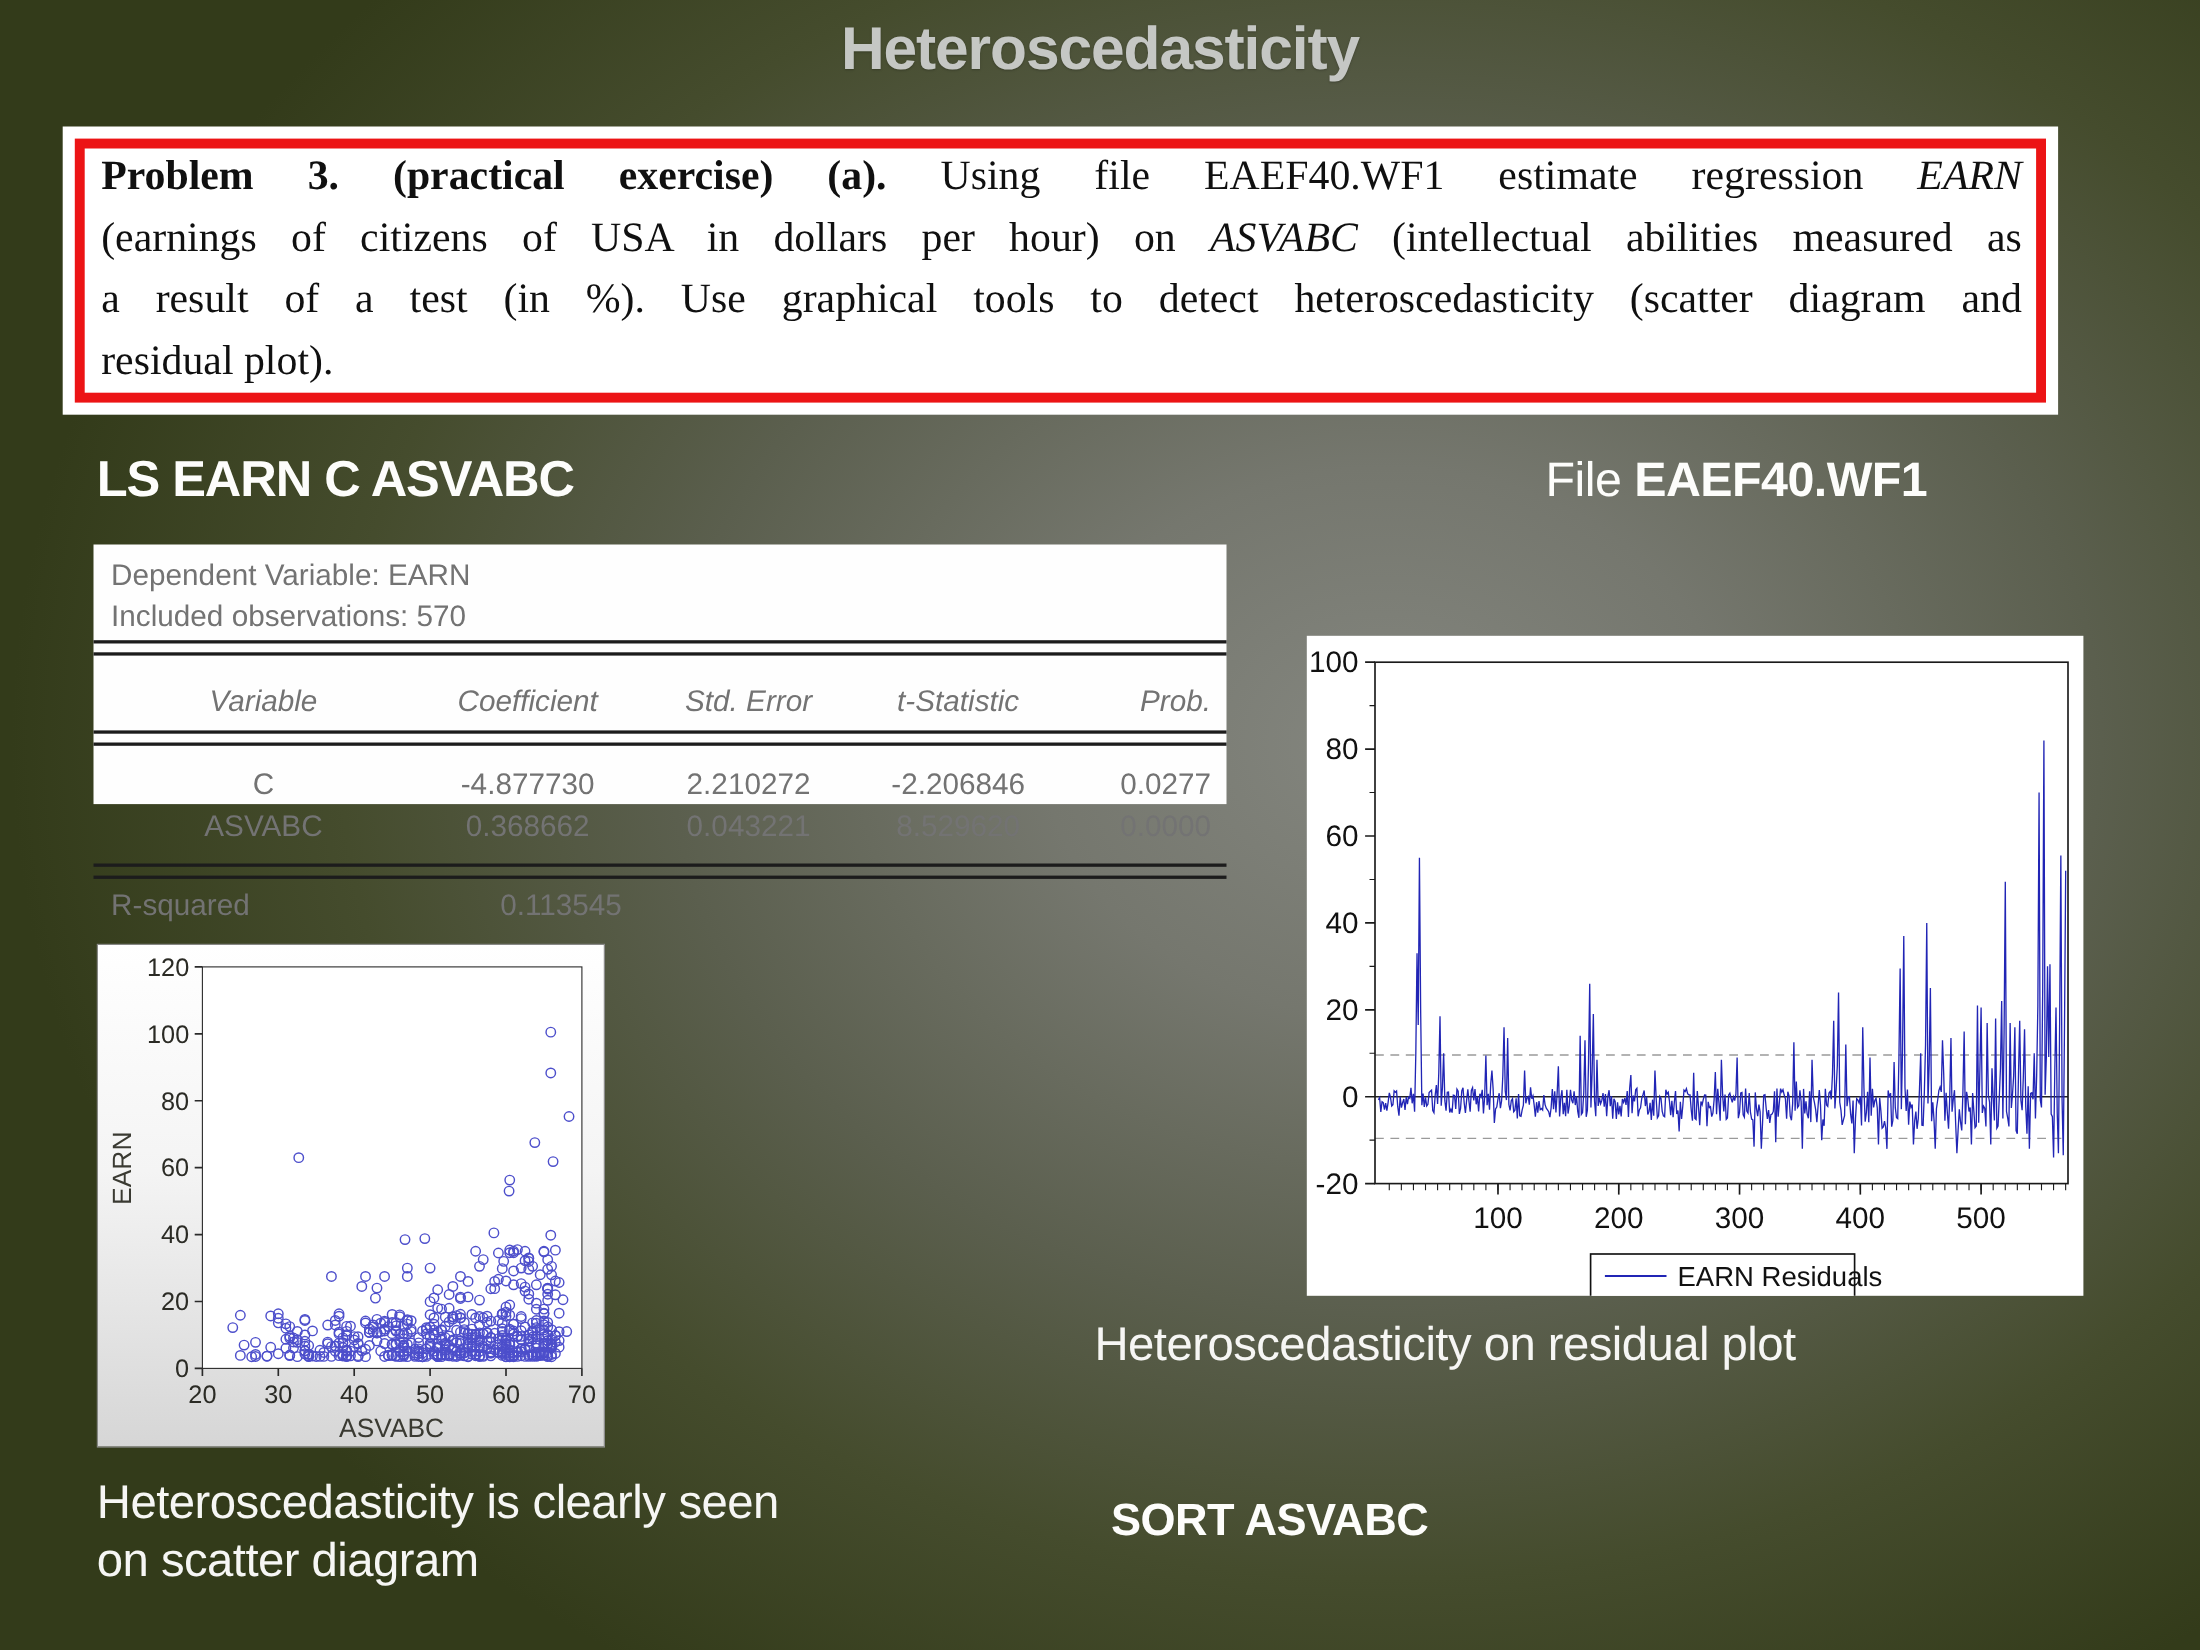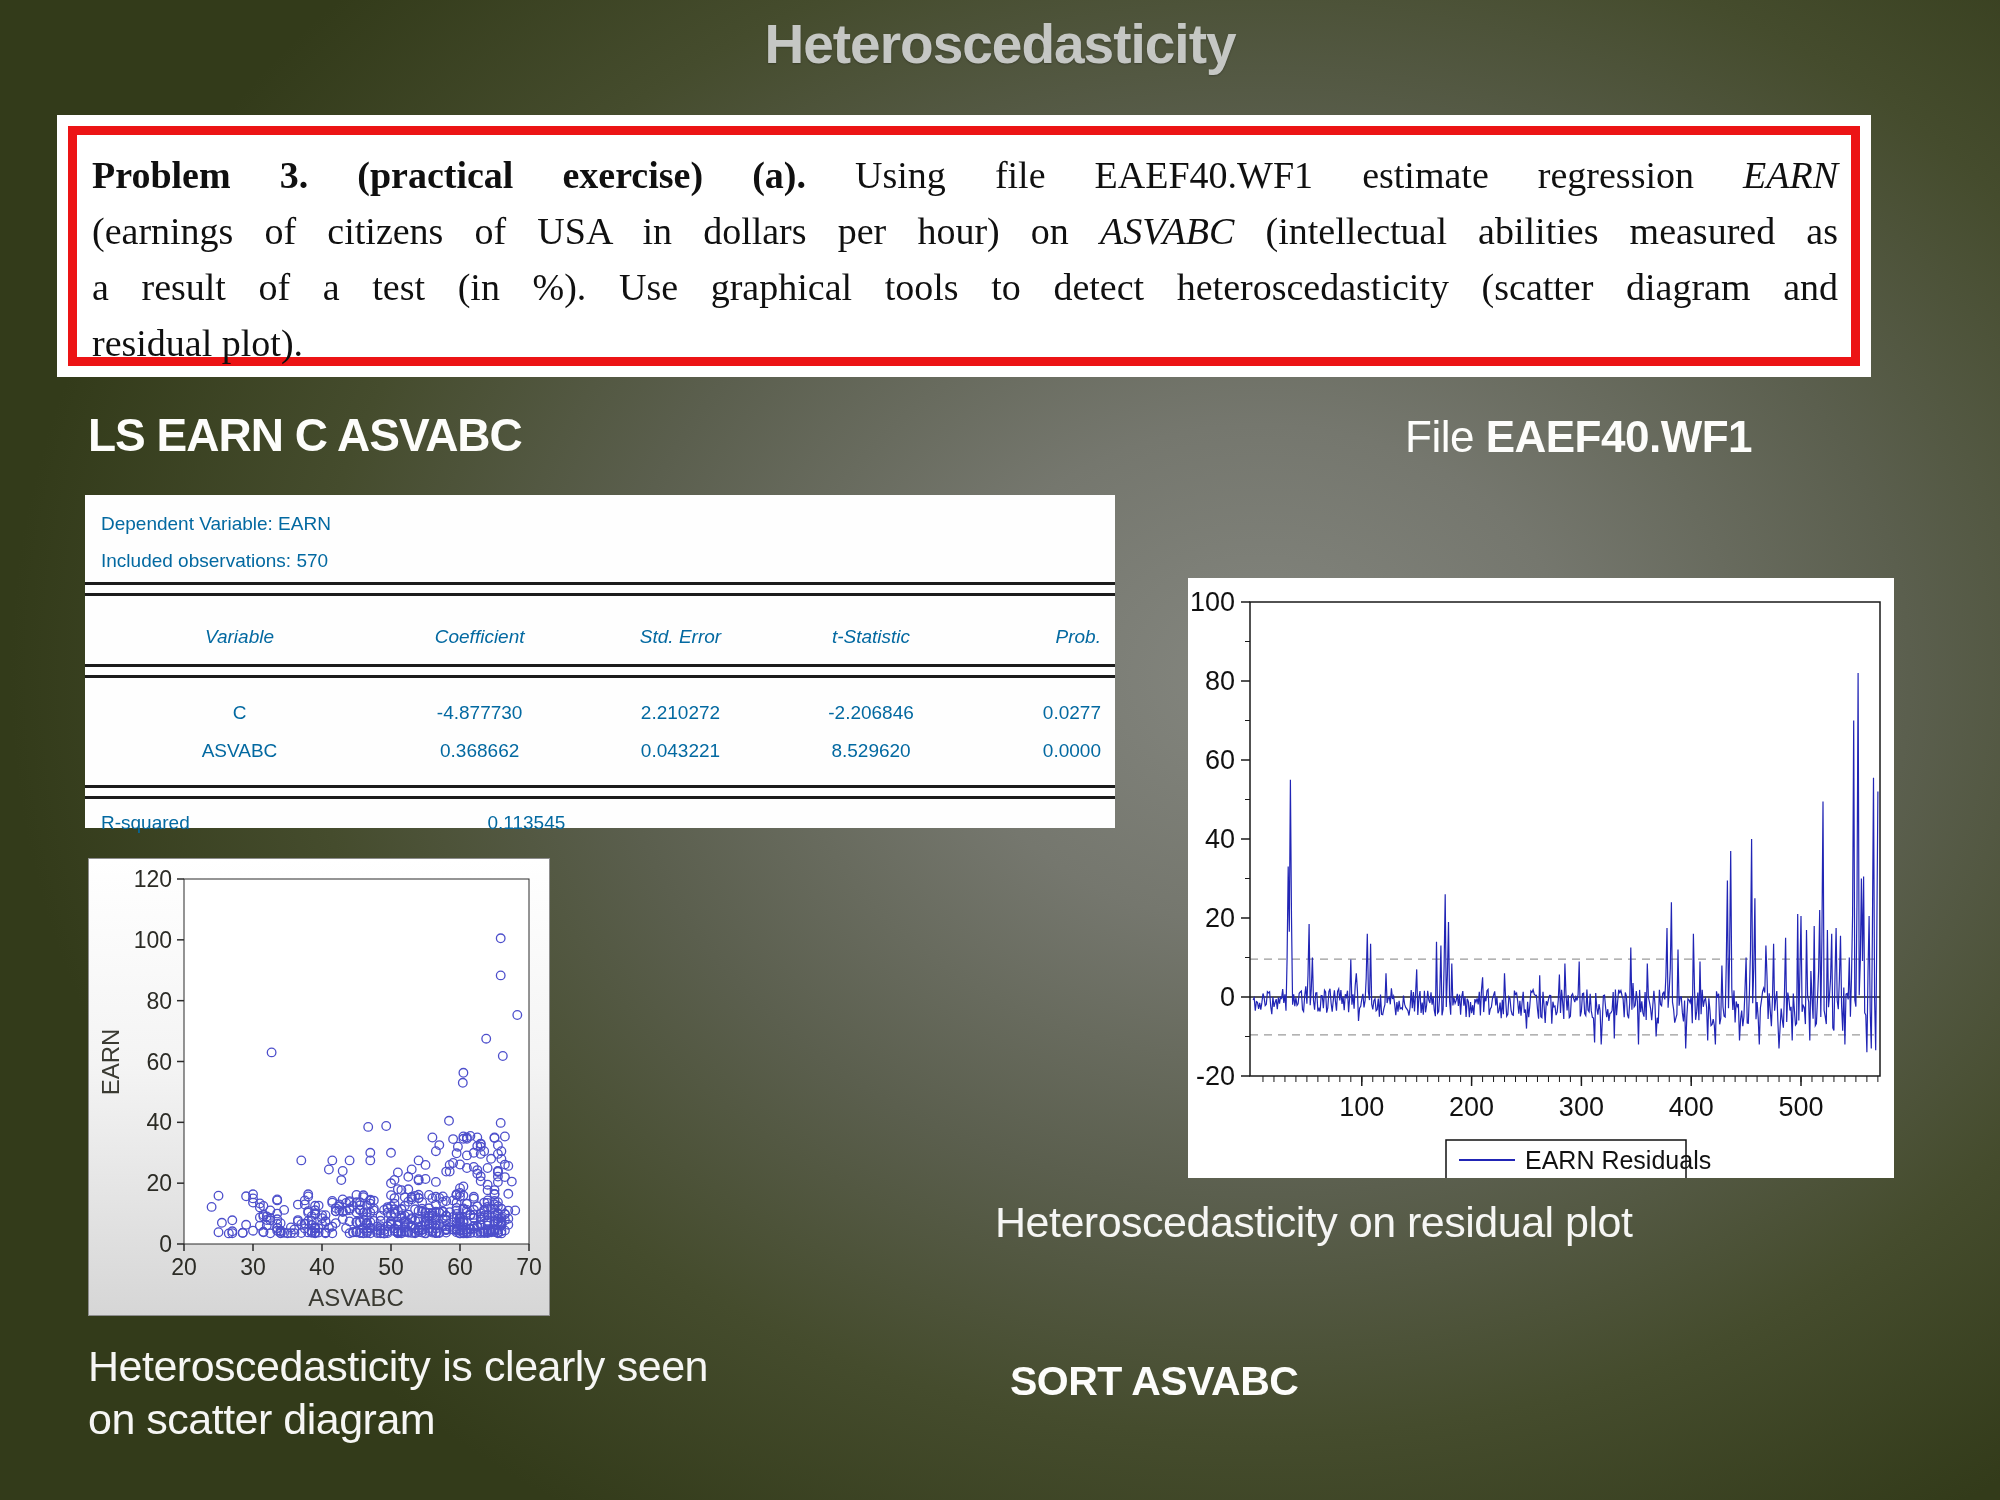--- a/index.html
+++ b/index.html
@@ -13,33 +13,33 @@
   .title{
     position:absolute;left:0;top:12px;width:100%;text-align:center;
     font-size:55px;font-weight:bold;color:#c5c7c4;letter-spacing:-1px;
     text-shadow:0 1px 2px rgba(0,0,0,.25);
   }
   
   .problem{position:absolute;left:57px;top:115px;width:1814px;height:262px;background:#ffffff;}
   .problem-frame{position:absolute;left:11px;top:11px;right:11px;bottom:11px;border:9px solid #ec1415;}
   .problem-text{
     position:absolute;left:35px;top:17px;right:33px;
-    font-family:"Liberation Serif",serif;font-size:38px;line-height:56px;color:#101010;margin-top:15px;
+    font-family:"Liberation Serif",serif;font-size:38px;line-height:56px;color:#101010;
   }
   .pline{text-align:justify;text-align-last:justify;white-space:normal;}
   .pline.last{text-align:left;text-align-last:left;}
   .b{font-weight:bold}.i{font-style:italic}
   
   .ls-cmd{position:absolute;left:88px;top:408px;font-size:46px;font-weight:bold;color:#fdfdfb;letter-spacing:-1px;}
   .file-label{position:absolute;left:1405px;top:412px;font-size:44px;color:#fdfdfb;letter-spacing:-0.5px;}
   .file-label .b{font-weight:bold;}
   
   .reg-panel{
-    position:absolute;left:85px;top:495px;width:1030px;height:333px;background:#fefefe;
-    color:#0369a1;font-size:19px;box-sizing:border-box;padding:10px 0 0 0;
+    position:absolute;left:85px;top:495px;width:1030px;height:236px;background:#fefefe;
+    color:#737373;font-size:27px;box-sizing:border-box;padding:10px 0 0 0;
   }
   .reg-info{padding-left:16px;line-height:37px;}
   .dblrule{height:8px;border-top:3px solid #1c1c1c;border-bottom:3px solid #1c1c1c;margin:3px 0 0 0;}
   .rgrid{display:grid;grid-template-columns:30% 21% 18% 19% 12%;}
   .rgrid .c0{text-align:center;}
   .rgrid .num{text-align:center;padding-right:45px;}
   .rgrid .numP{text-align:right;padding-right:14px;}
   .hdr-row{height:48px;line-height:48px;margin-top:17px;font-style:italic;}
   .dat-rows{padding:16px 0 12px 0;line-height:38px;}
   .rsq-row{height:48px;line-height:48px;display:grid;grid-template-columns:30% 21% 49%;}

